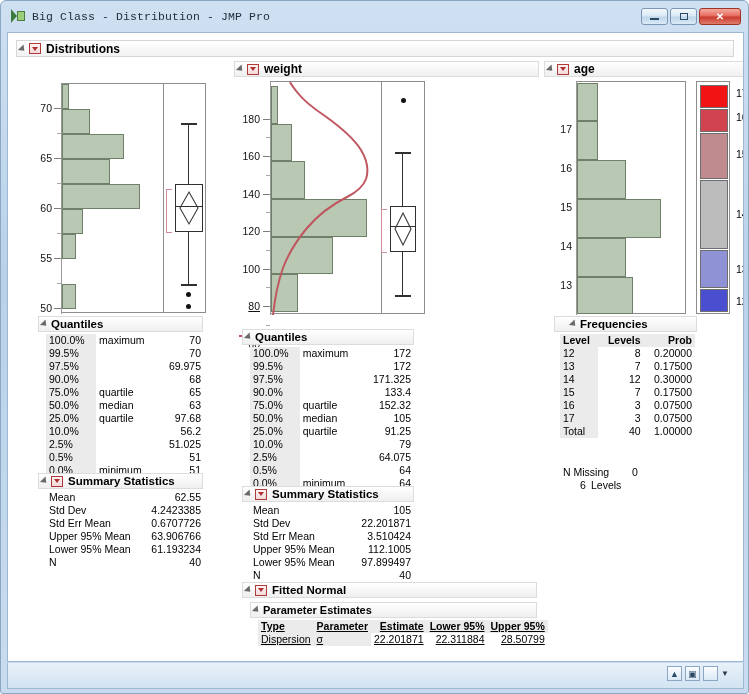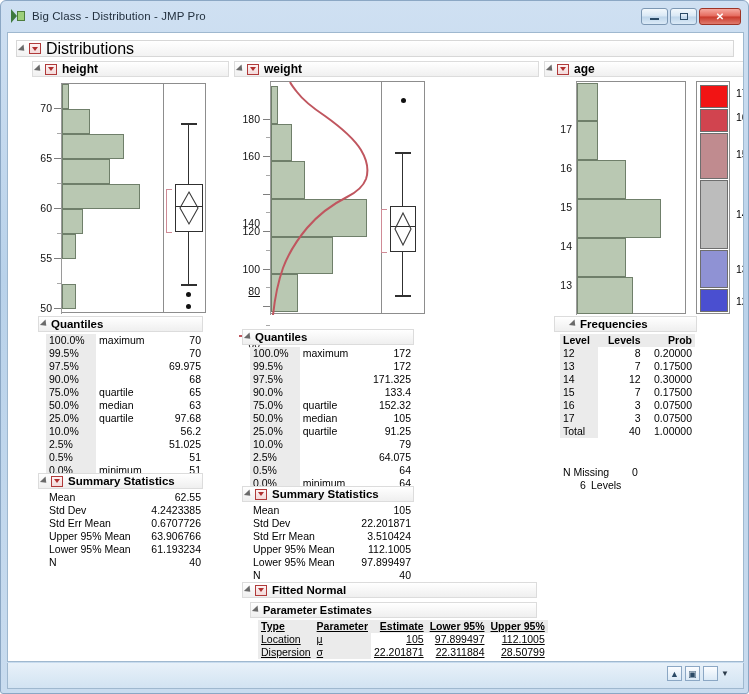--- a/index.html
+++ b/index.html
@@ -54,20 +54,21 @@
     width: 8px; height: 10px;
     background: #9ccf7a;
     border: 1px solid #4d7d3c;
     box-sizing: border-box;
   }
   .title-text {
     font-size: 11.5px;
     color: #23313f;
     letter-spacing: .1px;
     white-space: nowrap;
+    font-family: Liberation Mono, monospace;
   }
   .win-buttons {
     position: absolute;
     right: 7px; top: 7px;
     display: flex;
     gap: 2px;
   }
   .win-btn {
     width: 27px; height: 17px;
     border: 1px solid #7c97b3;
@@ -148,21 +149,21 @@
 
   .distributions-hdr {
     position: absolute; left: 8px; top: 7px;
     width: 718px; height: 17px;
     display: flex; align-items: center;
     background: linear-gradient(to bottom,#ffffff,#f2f2f2);
     border: 1px solid #d7d7d7;
     box-sizing: border-box;
     padding-left: 3px;
   }
-  .distributions-hdr .lbl { font-weight: normal; font-size: 16px; }
+  .distributions-hdr .lbl { font-weight: bold; font-size: 12px; }
 
   .var-hdr {
     position: absolute; height: 16px;
     display: flex; align-items: center;
     background: linear-gradient(to bottom,#ffffff,#f0f0f0);
     border: 1px solid #dcdcdc;
     box-sizing: border-box;
     padding-left: 3px;
   }
   .var-hdr .lbl { font-weight: bold; font-size: 12px; }
@@ -282,25 +283,20 @@
   </div>
 
   <div class="client">
 
     <div class="distributions-hdr">
       <span class="disc-tri"></span>
       <span class="red-dd"></span>
       <span class="lbl">Distributions</span>
     </div>
 
-    <div class="var-hdr" style="left:24px; top:28px; width:197px;">
-      <span class="disc-tri"></span>
-      <span class="red-dd"></span>
-      <span class="lbl">height</span>
-    </div>
 
     <div class="var-hdr" style="left:226px; top:28px; width:305px;">
       <span class="disc-tri"></span>
       <span class="red-dd"></span>
       <span class="lbl">weight</span>
     </div>
 
     <div class="var-hdr" style="left:536px; top:28px; width:208px;">
       <span class="disc-tri"></span>
       <span class="red-dd"></span>
@@ -401,24 +397,24 @@
     <div class="tick" style="left:255px; top:273px; width:7px;"></div>
     <div class="tick" style="left:255px; top:311px; width:7px;"></div>
     <div class="tick minor" style="left:258px; top:104px; width:4px;"></div>
     <div class="tick minor" style="left:258px; top:142px; width:4px;"></div>
     <div class="tick minor" style="left:258px; top:179px; width:4px;"></div>
     <div class="tick minor" style="left:258px; top:217px; width:4px;"></div>
     <div class="tick minor" style="left:258px; top:254px; width:4px;"></div>
     <div class="tick minor" style="left:258px; top:292px; width:4px;"></div>
     <div class="axis-label" style="left:218px; top:80px; width:34px;">180</div>
     <div class="axis-label" style="left:218px; top:117px; width:34px;">160</div>
-    <div class="axis-label" style="left:218px; top:155px; width:34px;margin-top:29px;">140</div>
+    <div class="axis-label" style="left:218px; top:155px; width:34px;">140</div>
     <div class="axis-label" style="left:218px; top:192px; width:34px;">120</div>
     <div class="axis-label" style="left:218px; top:230px; width:34px;">100</div>
-    <div class="axis-label" style="left:218px; top:252px; width:34px;text-decoration:underline;">80</div>
+    <div class="axis-label" style="left:218px; top:267px; width:34px;text-decoration:underline;">80</div>
     <div class="axis-label" style="left:218px; top:305px; width:34px;">60</div>
 
     <div class="curve-legend" style="left:231px; top:297px;">
       <span class="swatch"></span>
       <span>Normal(105,22.2019)</span>
     </div>
 
     <div class="plot-outer" style="left:568px; top:48px; width:110px; height:233px;">
 
       <div class="bar" style="left:0px; top:1px; width:21px; height:38px;"></div>
@@ -659,27 +655,20 @@
     <table class="rpt" style="left:250px; top:587px; width:280px;text-decoration:underline;">
       <tbody>
         <tr class="colhdr">
           <td>Type</td>
           <td>Parameter</td>
           <td class="num">Estimate</td>
           <td class="num">Lower 95%</td>
           <td class="num">Upper 95%</td>
         </tr>
         <tr>
-          <td class="shade">Location</td>
-          <td class="shade">μ</td>
-          <td class="num">105</td>
-          <td class="num">97.899497</td>
-          <td class="num">112.1005</td>
-        </tr>
-        <tr>
           <td class="shade">Dispersion</td>
           <td class="shade">σ</td>
           <td class="num">22.201871</td>
           <td class="num">22.311884</td>
           <td class="num">28.50799</td>
         </tr>
       </tbody>
     </table>
 
     <div class="block-hdr" style="left:546px; top:283px; width:143px;padding-left:16px;">

